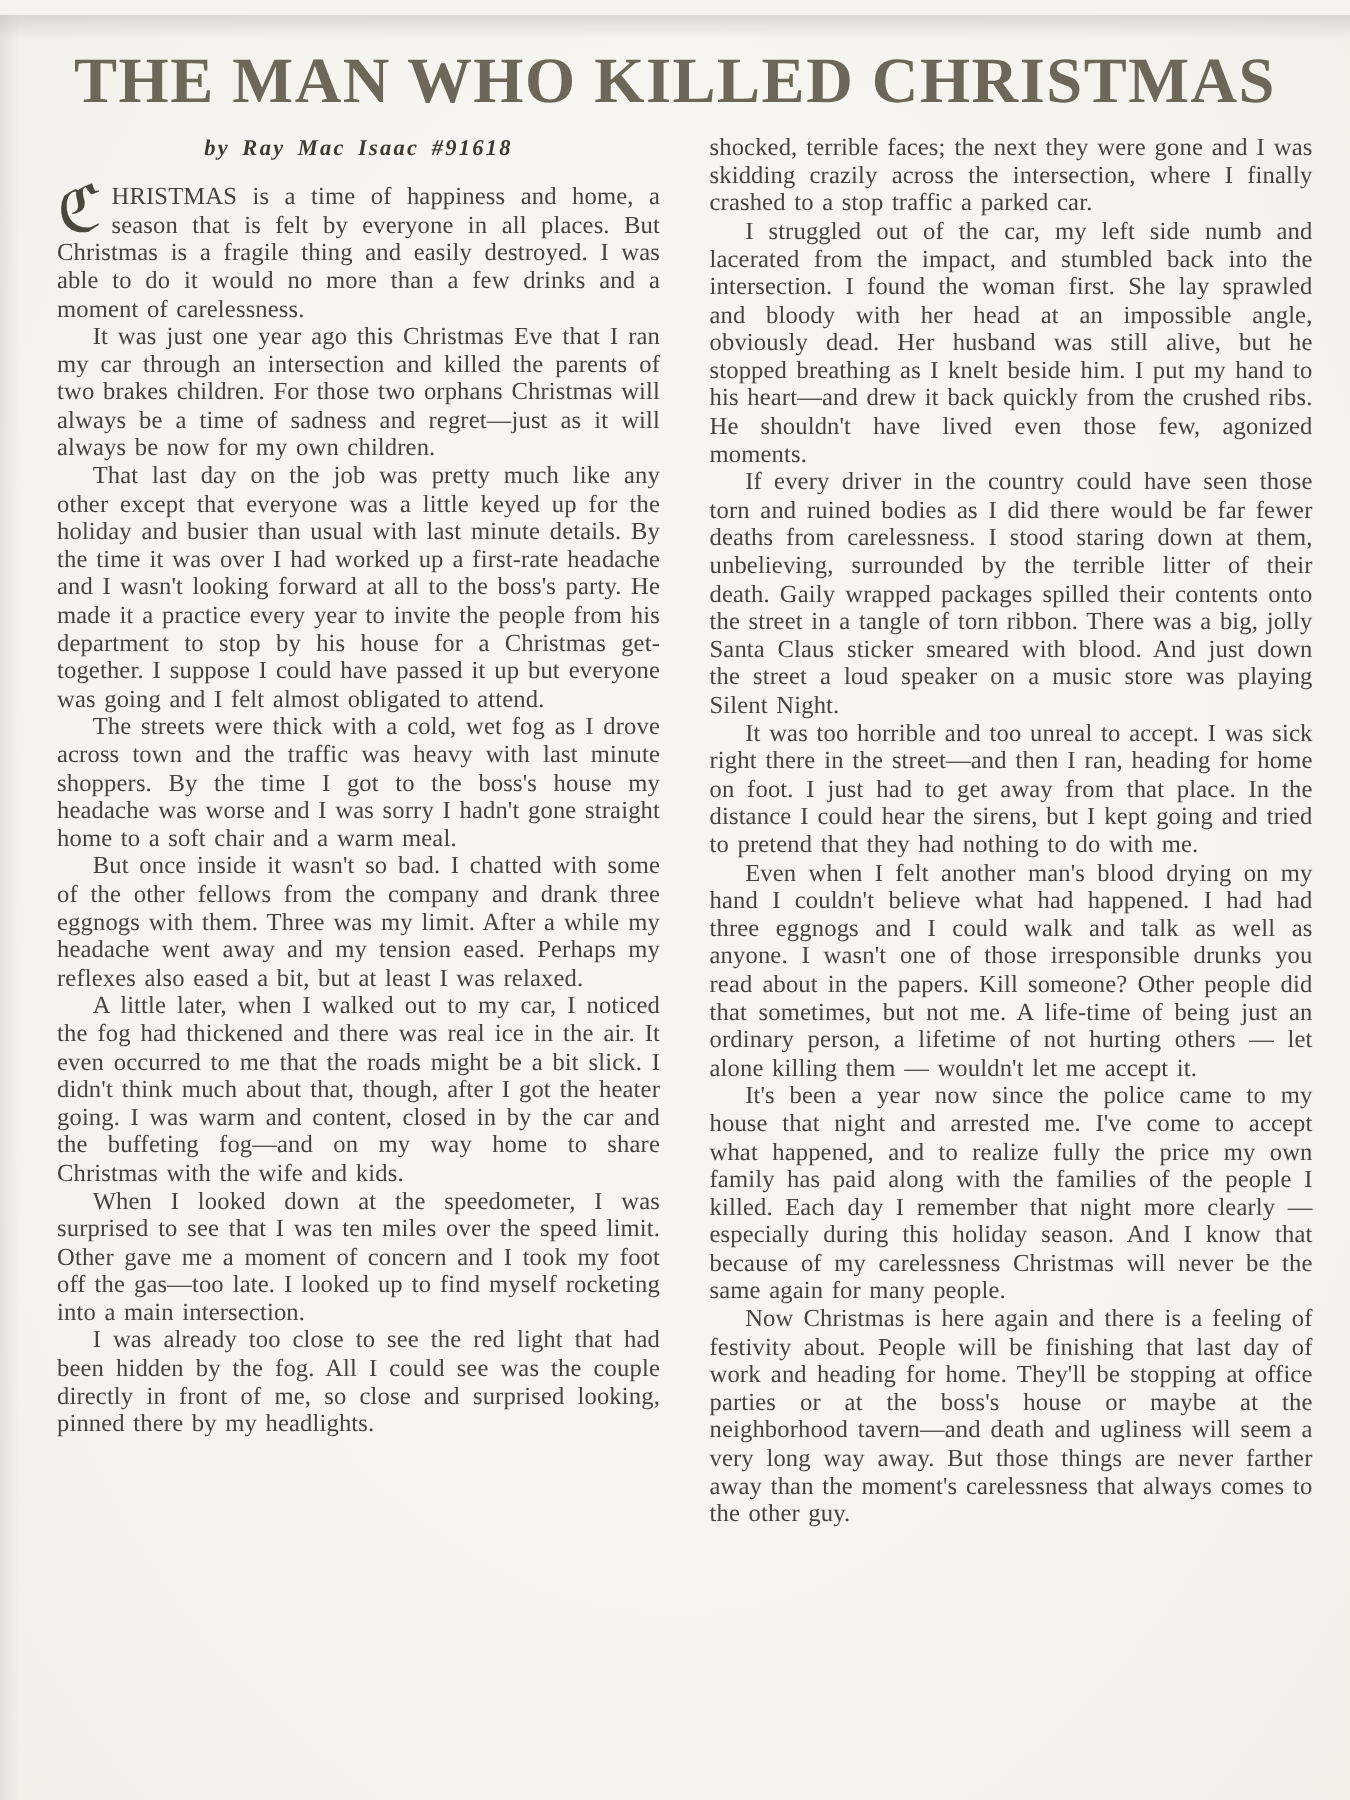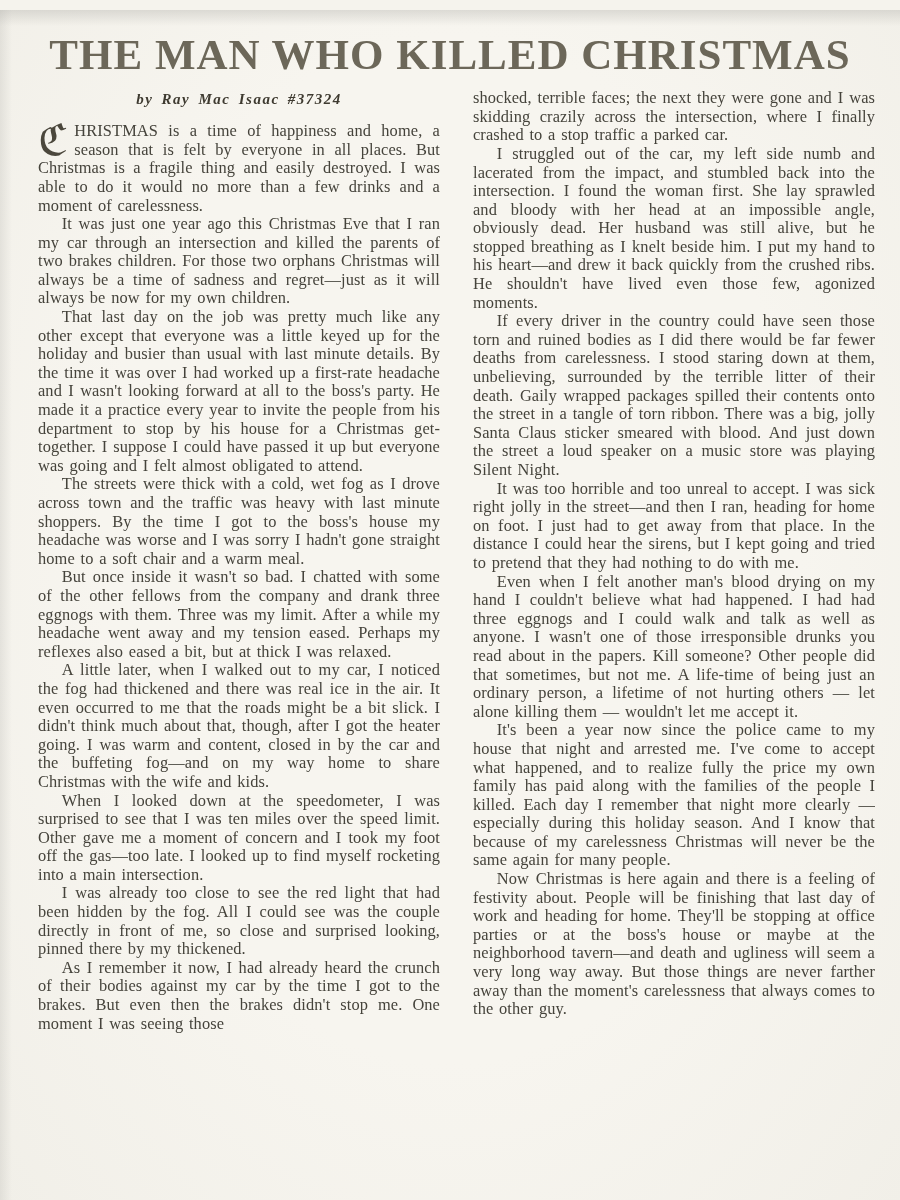--- a/index.html
+++ b/index.html
@@ -70,38 +70,37 @@
 </style>
 </head>
 <body>
 
 <div class="page">
   <h1 class="title">THE MAN WHO KILLED CHRISTMAS</h1>
 
   <div class="content">
 
     <div class="col">
-      <div class="byline">by Ray Mac Isaac #37324</div>
+      <div class="byline">by Ray Mac Isaac #91618</div>
 
       <p class="no-indent"><span class="dropcap">ℭ</span><span>HRISTMAS is a time of happiness and home, a season that is felt by everyone in all places. But Christmas is a fragile thing and easily destroyed. I was able to do it would no more than a few drinks and a moment of carelessness.</span></p>
 
       <p>It was just one year ago this Christmas Eve that I ran my car through an intersection and killed the parents of two brakes children. For those two orphans Christmas will always be a time of sadness and regret—just as it will always be now for my own children.</p>
       <p>That last day on the job was pretty much like any other except that everyone was a little keyed up for the holiday and busier than usual with last minute details. By the time it was over I had worked up a first-rate headache and I wasn't looking forward at all to the boss's party. He made it a practice every year to invite the people from his department to stop by his house for a Christmas get-together. I suppose I could have passed it up but everyone was going and I felt almost obligated to attend.</p>
       <p>The streets were thick with a cold, wet fog as I drove across town and the traffic was heavy with last minute shoppers. By the time I got to the boss's house my headache was worse and I was sorry I hadn't gone straight home to a soft chair and a warm meal.</p>
-      <p>But once inside it wasn't so bad. I chatted with some of the other fellows from the company and drank three eggnogs with them. Three was my limit. After a while my headache went away and my tension eased. Perhaps my reflexes also eased a bit, but at thick I was relaxed.</p>
+      <p>But once inside it wasn't so bad. I chatted with some of the other fellows from the company and drank three eggnogs with them. Three was my limit. After a while my headache went away and my tension eased. Perhaps my reflexes also eased a bit, but at least I was relaxed.</p>
       <p>A little later, when I walked out to my car, I noticed the fog had thickened and there was real ice in the air. It even occurred to me that the roads might be a bit slick. I didn't think much about that, though, after I got the heater going. I was warm and content, closed in by the car and the buffeting fog—and on my way home to share Christmas with the wife and kids.</p>
       <p>When I looked down at the speedometer, I was surprised to see that I was ten miles over the speed limit. Other gave me a moment of concern and I took my foot off the gas—too late. I looked up to find myself rocketing into a main intersection.</p>
-      <p>I was already too close to see the red light that had been hidden by the fog. All I could see was the couple directly in front of me, so close and surprised looking, pinned there by my thickened.</p>
-      <p>As I remember it now, I had already heard the crunch of their bodies against my car by the time I got to the brakes. But even then the brakes didn't stop me. One moment I was seeing those</p>
+      <p>I was already too close to see the red light that had been hidden by the fog. All I could see was the couple directly in front of me, so close and surprised looking, pinned there by my headlights.</p>
     </div>
 
     <div class="col">
       <p class="no-indent">shocked, terrible faces; the next they were gone and I was skidding crazily across the intersection, where I finally crashed to a stop traffic a parked car.</p>
       <p>I struggled out of the car, my left side numb and lacerated from the impact, and stumbled back into the intersection. I found the woman first. She lay sprawled and bloody with her head at an impossible angle, obviously dead. Her husband was still alive, but he stopped breathing as I knelt beside him. I put my hand to his heart—and drew it back quickly from the crushed ribs. He shouldn't have lived even those few, agonized moments.</p>
       <p>If every driver in the country could have seen those torn and ruined bodies as I did there would be far fewer deaths from carelessness. I stood staring down at them, unbelieving, surrounded by the terrible litter of their death. Gaily wrapped packages spilled their contents onto the street in a tangle of torn ribbon. There was a big, jolly Santa Claus sticker smeared with blood. And just down the street a loud speaker on a music store was playing Silent Night.</p>
-      <p>It was too horrible and too unreal to accept. I was sick right jolly in the street—and then I ran, heading for home on foot. I just had to get away from that place. In the distance I could hear the sirens, but I kept going and tried to pretend that they had nothing to do with me.</p>
+      <p>It was too horrible and too unreal to accept. I was sick right there in the street—and then I ran, heading for home on foot. I just had to get away from that place. In the distance I could hear the sirens, but I kept going and tried to pretend that they had nothing to do with me.</p>
       <p>Even when I felt another man's blood drying on my hand I couldn't believe what had happened. I had had three eggnogs and I could walk and talk as well as anyone. I wasn't one of those irresponsible drunks you read about in the papers. Kill someone? Other people did that sometimes, but not me. A life-time of being just an ordinary person, a lifetime of not hurting others — let alone killing them — wouldn't let me accept it.</p>
       <p>It's been a year now since the police came to my house that night and arrested me. I've come to accept what happened, and to realize fully the price my own family has paid along with the families of the people I killed. Each day I remember that night more clearly — especially during this holiday season. And I know that because of my carelessness Christmas will never be the same again for many people.</p>
       <p>Now Christmas is here again and there is a feeling of festivity about. People will be finishing that last day of work and heading for home. They'll be stopping at office parties or at the boss's house or maybe at the neighborhood tavern—and death and ugliness will seem a very long way away. But those things are never farther away than the moment's carelessness that always comes to the other guy.</p>
     </div>
 
   </div>
 </div>
 
 </body></html>

